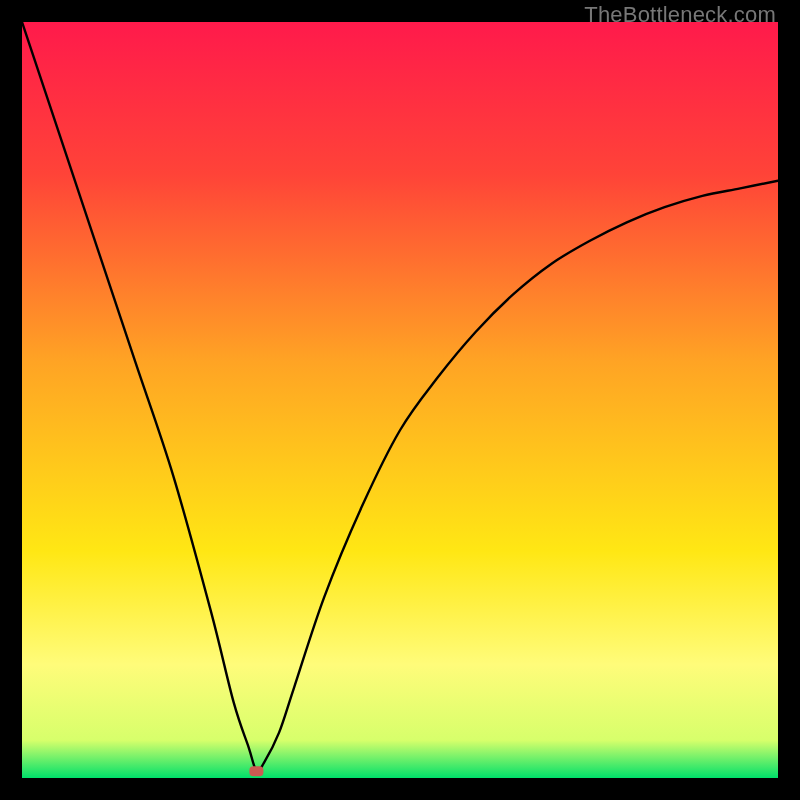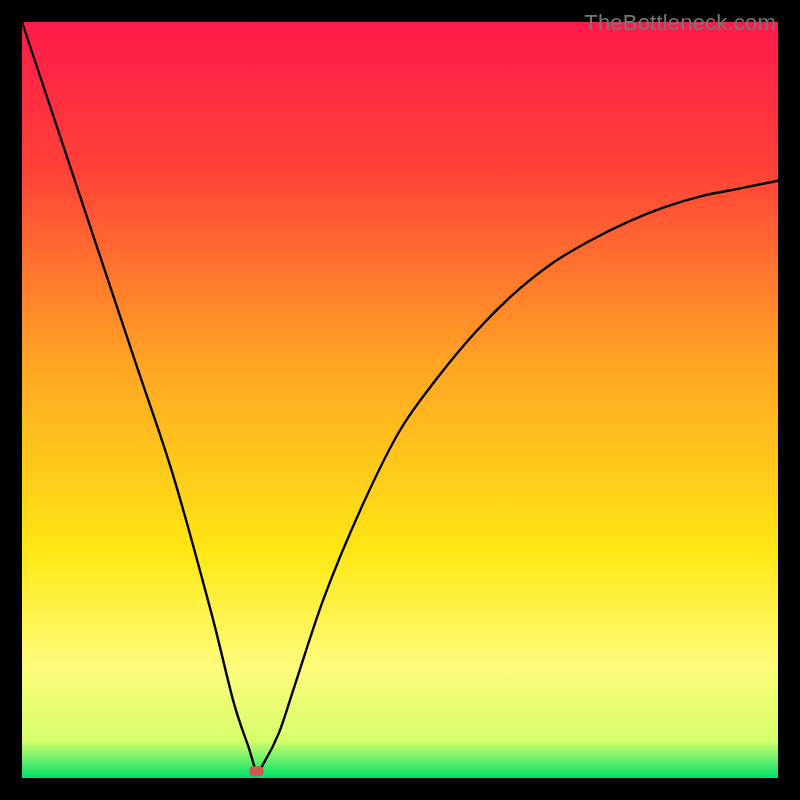--- a/index.html
+++ b/index.html
@@ -28,21 +28,20 @@
   }
   .watermark {
     position: absolute;
     top: 2px;
     right: 24px;
     color: #777;
     font-size: 22px;
     font-weight: 500;
     letter-spacing: 0.2px;
     font-family: Arial, Helvetica, sans-serif;
-    margin-top: 8px;
   }
   svg { display: block; }
 </style>
 </head>
 <body>
 
 <div class="frame">
   <svg class="plot" viewBox="0 0 756 756" preserveAspectRatio="none">
     <defs>
       <linearGradient id="bg-grad" x1="0" y1="0" x2="0" y2="1">

